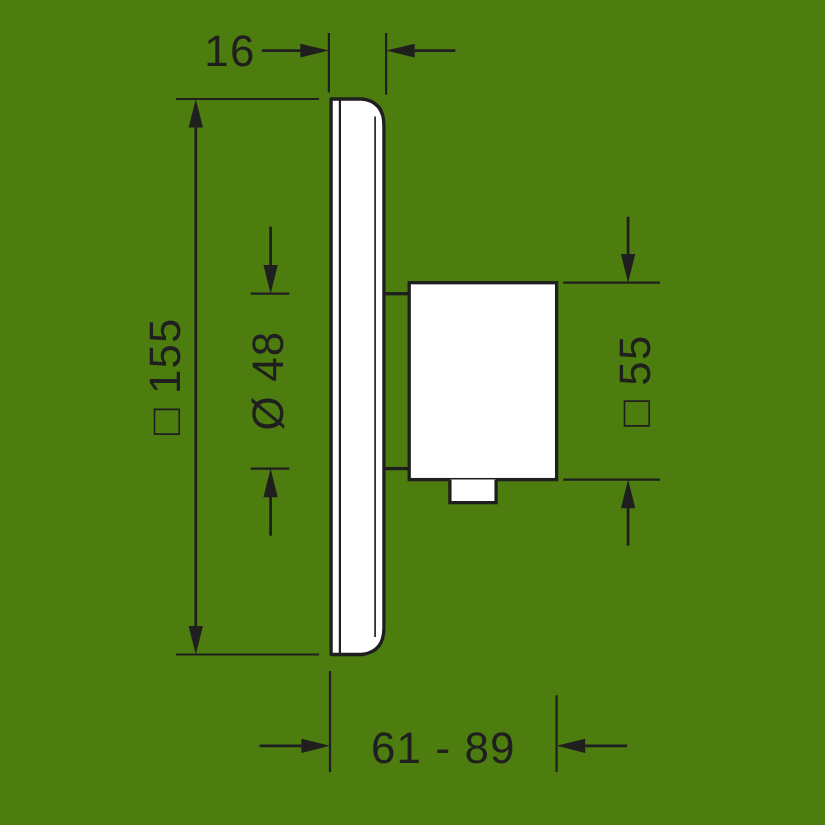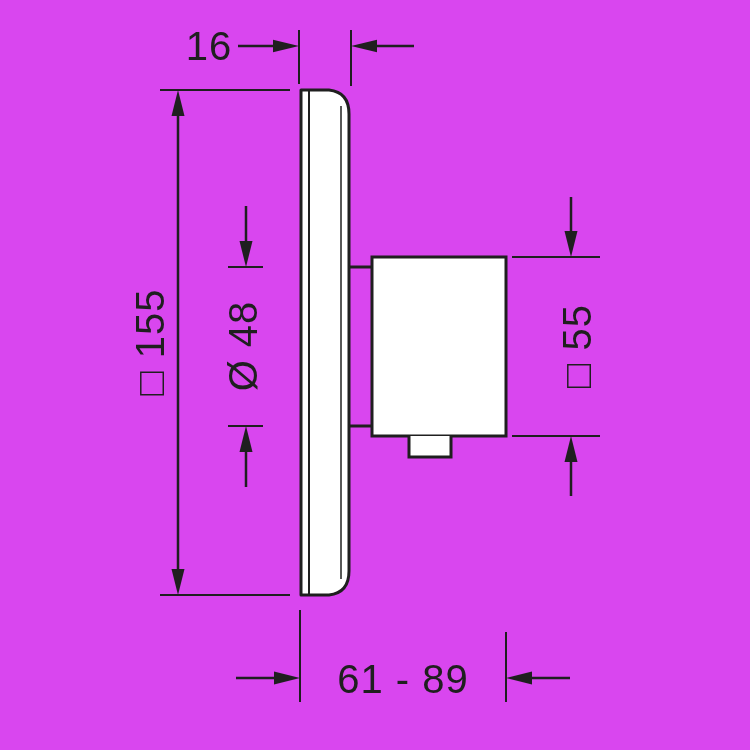--- a/index.html
+++ b/index.html
@@ -4,21 +4,21 @@
 <style>
   html, body {
     margin: 0;
     padding: 0;
     background: #ffffff;
   }
   .canvas {
     position: relative;
     width: 750px;
     height: 750px;
-    background: #d946ef;
+    background: #4d7c0f;
     font-family: "Liberation Sans", sans-serif;
     overflow: hidden;
   }
   svg {
     display: block;
   }
   svg text {
     font-family: "Liberation Sans", sans-serif;
     font-size: 40px;
     letter-spacing: 1px;

